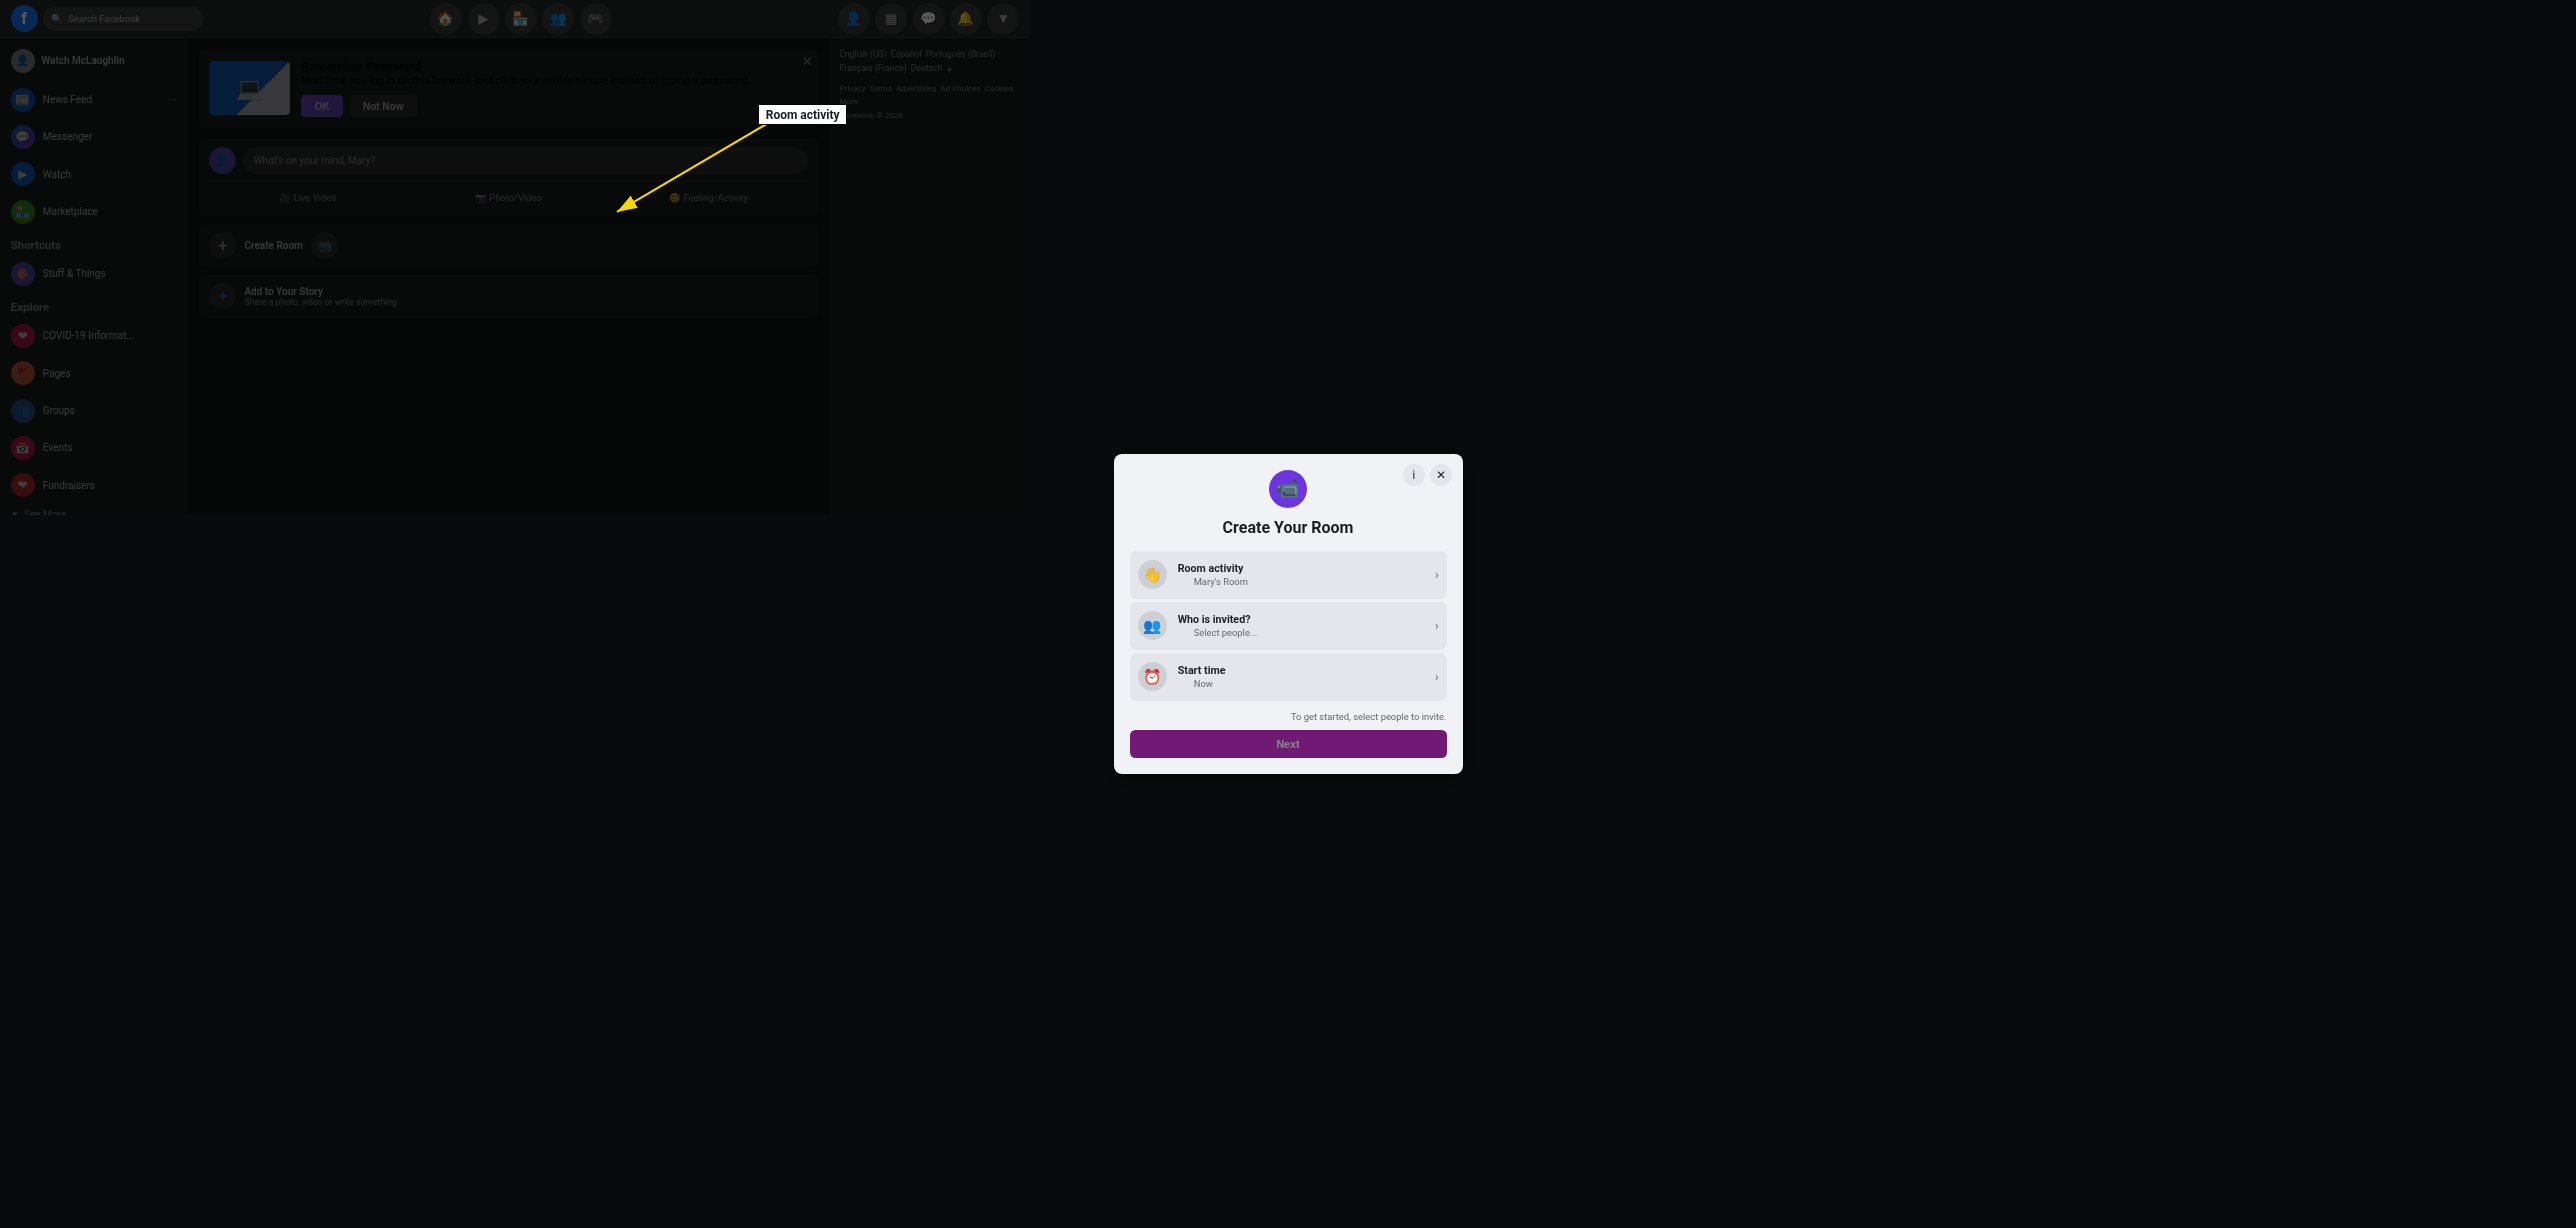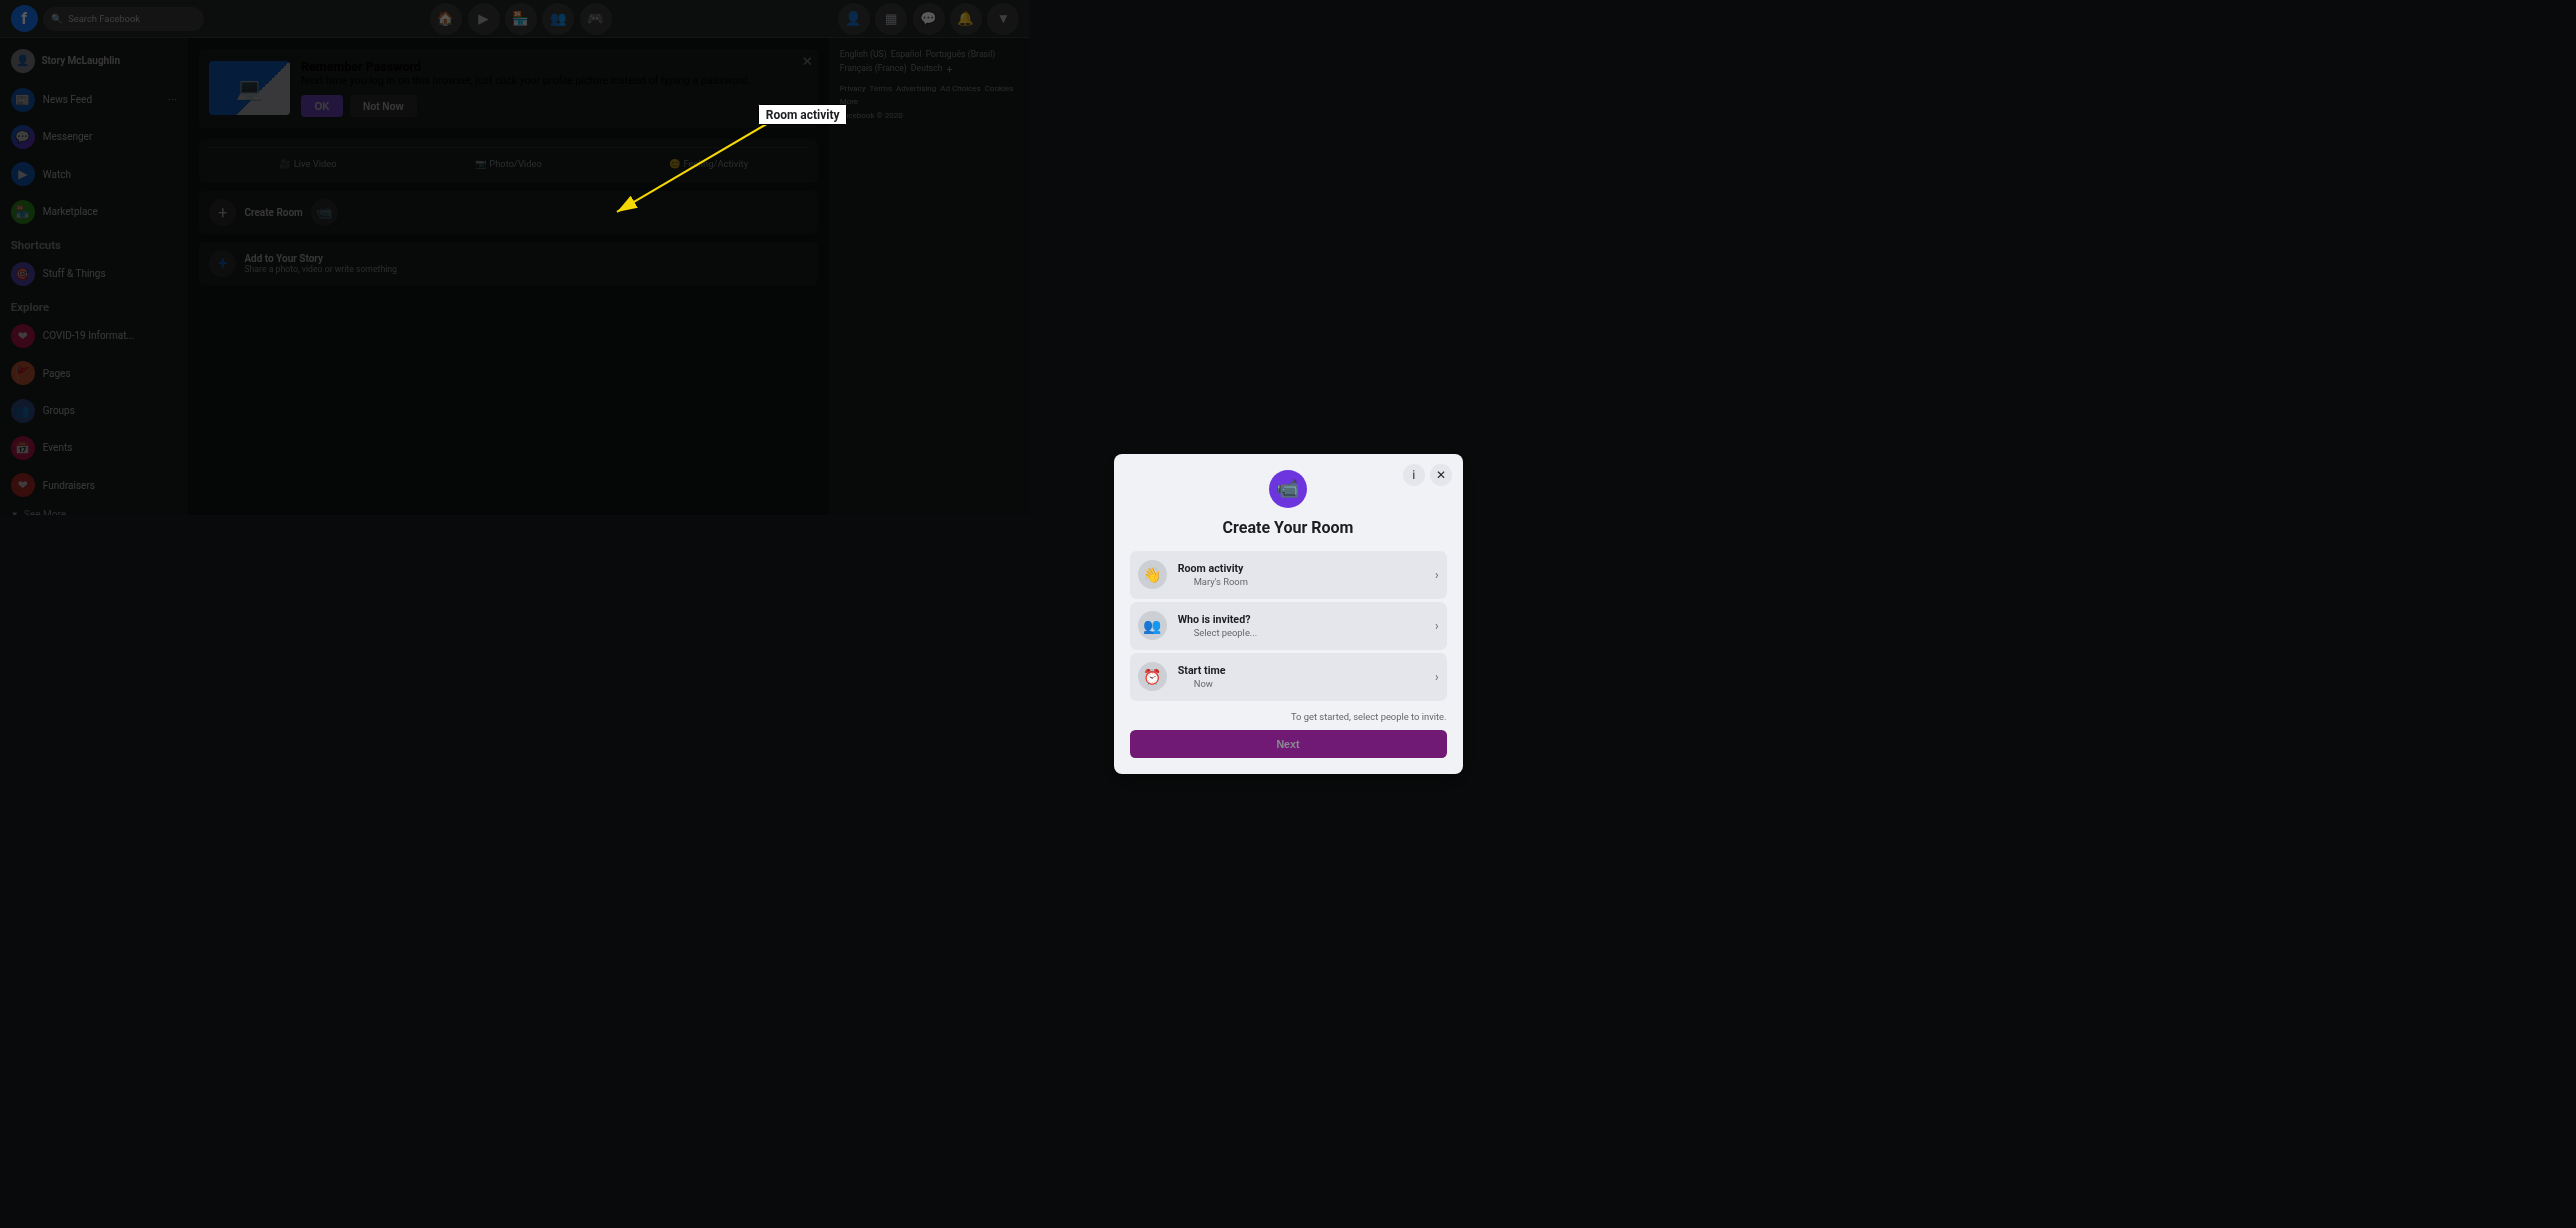--- a/index.html
+++ b/index.html
@@ -530,21 +530,21 @@
     <div class="nav-icon-btn">🔔</div>
     <div class="nav-icon-btn">▼</div>
   </div>
 </div>
 
 <div class="main-layout">
 
   <div class="left-sidebar">
     <div class="sidebar-user">
       <div class="sidebar-avatar">👤</div>
-      <span>Story McLaughlin</span>
+      <span>Watch McLaughlin</span>
     </div>
 
     <div class="sidebar-item">
       <div class="sidebar-item-icon icon-news">📰</div>
       <span>News Feed</span>
       <span class="sidebar-dots">···</span>
     </div>
     <div class="sidebar-item">
       <div class="sidebar-item-icon icon-messenger">💬</div>
       <span>Messenger</span>
@@ -600,20 +600,24 @@
         <p>Next time you log in on this browser, just click your profile picture instead of typing a password.</p>
         <div class="remember-banner-actions">
           <button class="btn-ok">OK</button>
           <button class="btn-not-now">Not Now</button>
         </div>
       </div>
       <span class="banner-close">✕</span>
     </div>
 
     <div class="create-post-card">
+      <div class="create-post-top">
+        <div class="create-post-avatar">👤</div>
+        <div class="create-post-input">What's on your mind, Mary?</div>
+      </div>
       <div class="create-post-actions">
         <div class="create-post-action-btn">🎥 Live Video</div>
         <div class="create-post-action-btn">📷 Photo/Video</div>
         <div class="create-post-action-btn">😊 Feeling/Activity</div>
       </div>
     </div>
 
     <div class="create-room-row">
       <div class="room-plus">+</div>
       <span class="room-text">Create Room</span>

